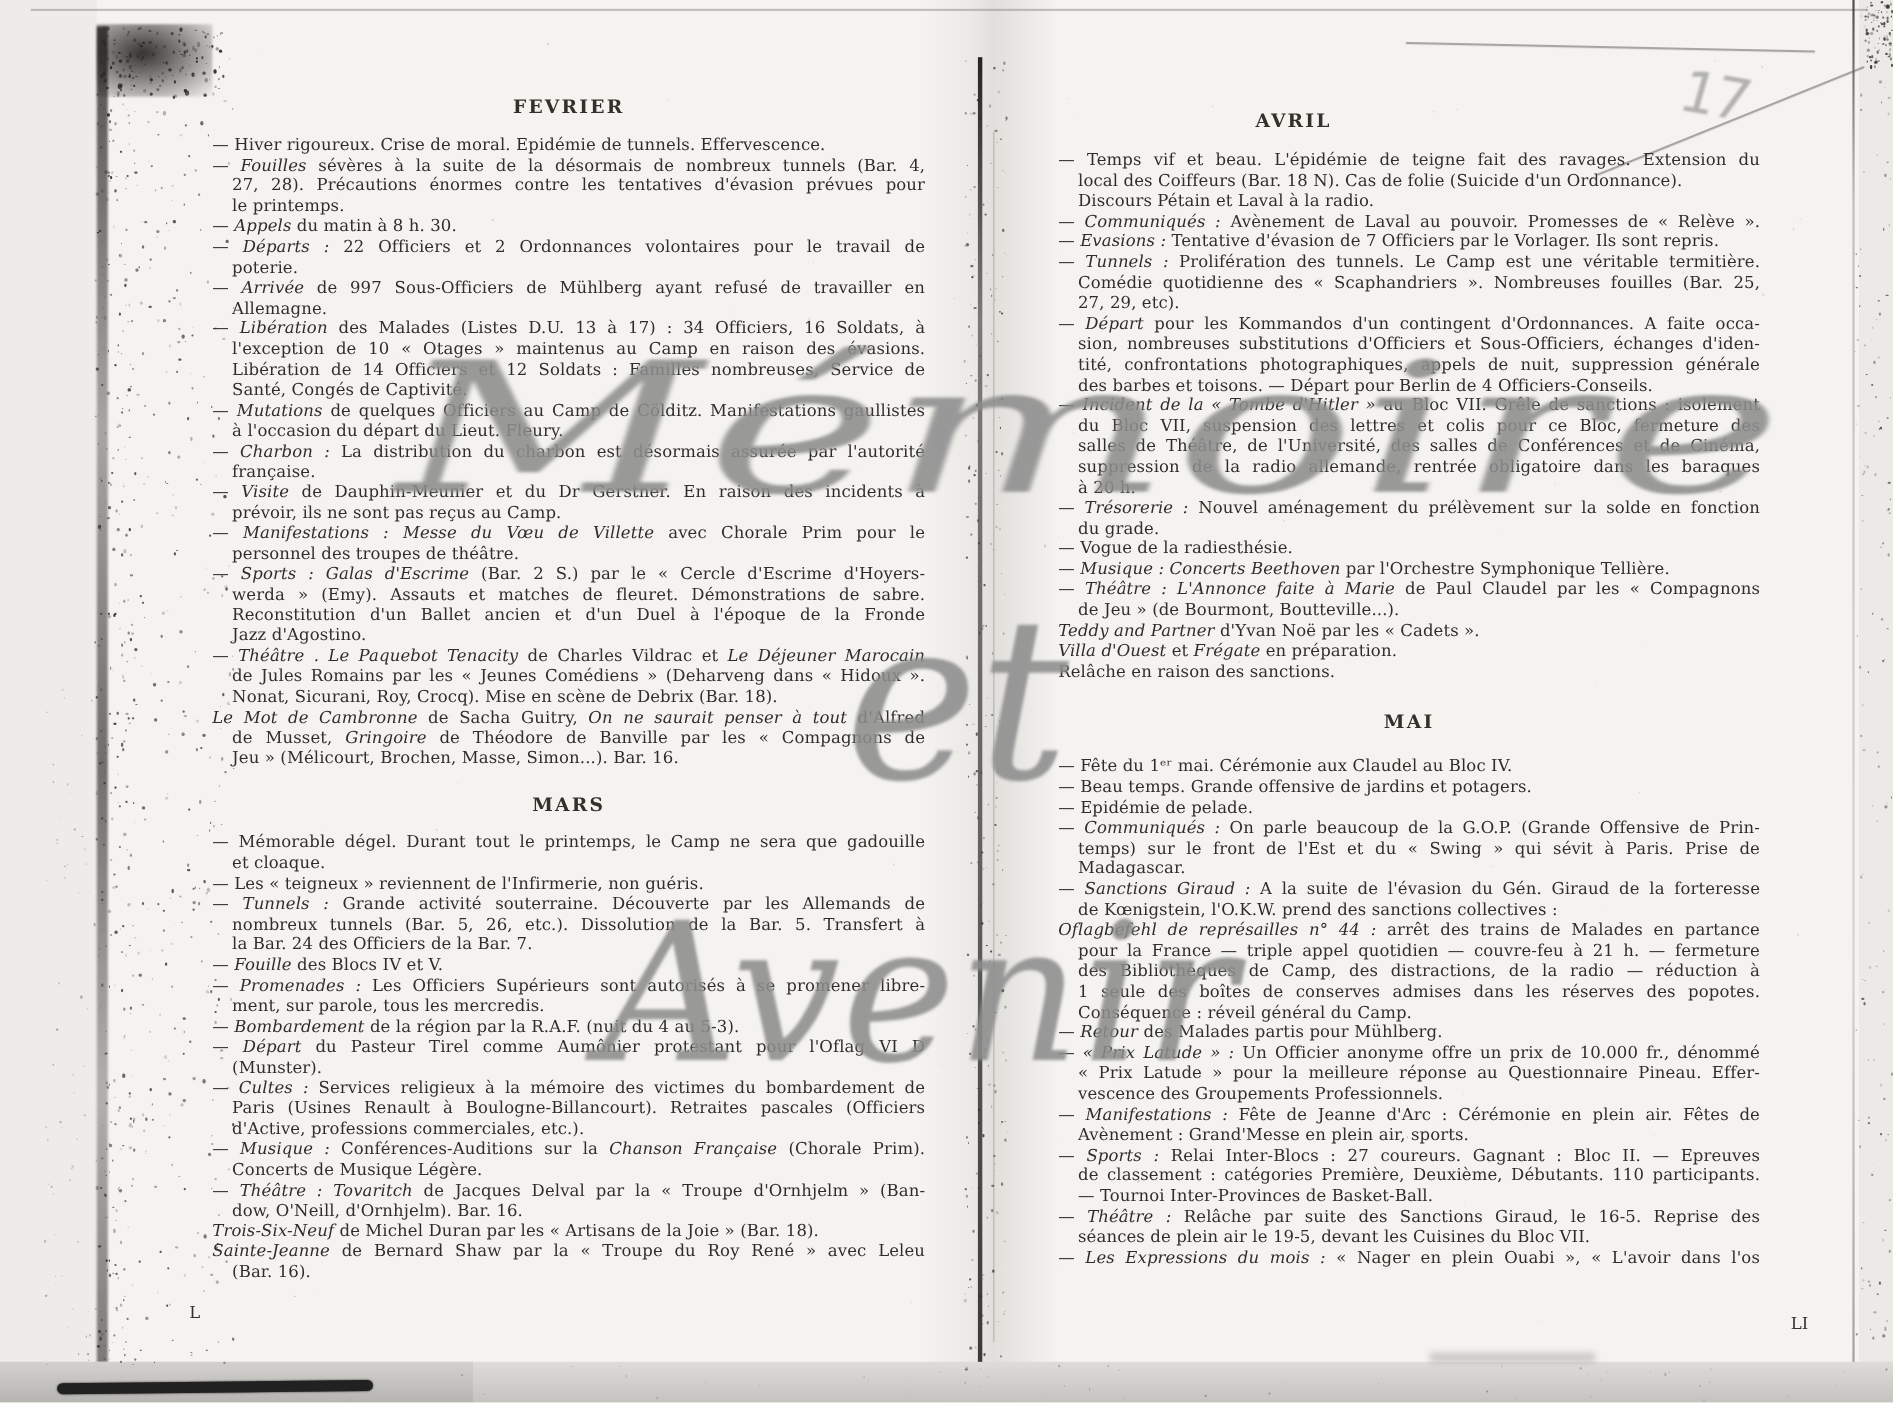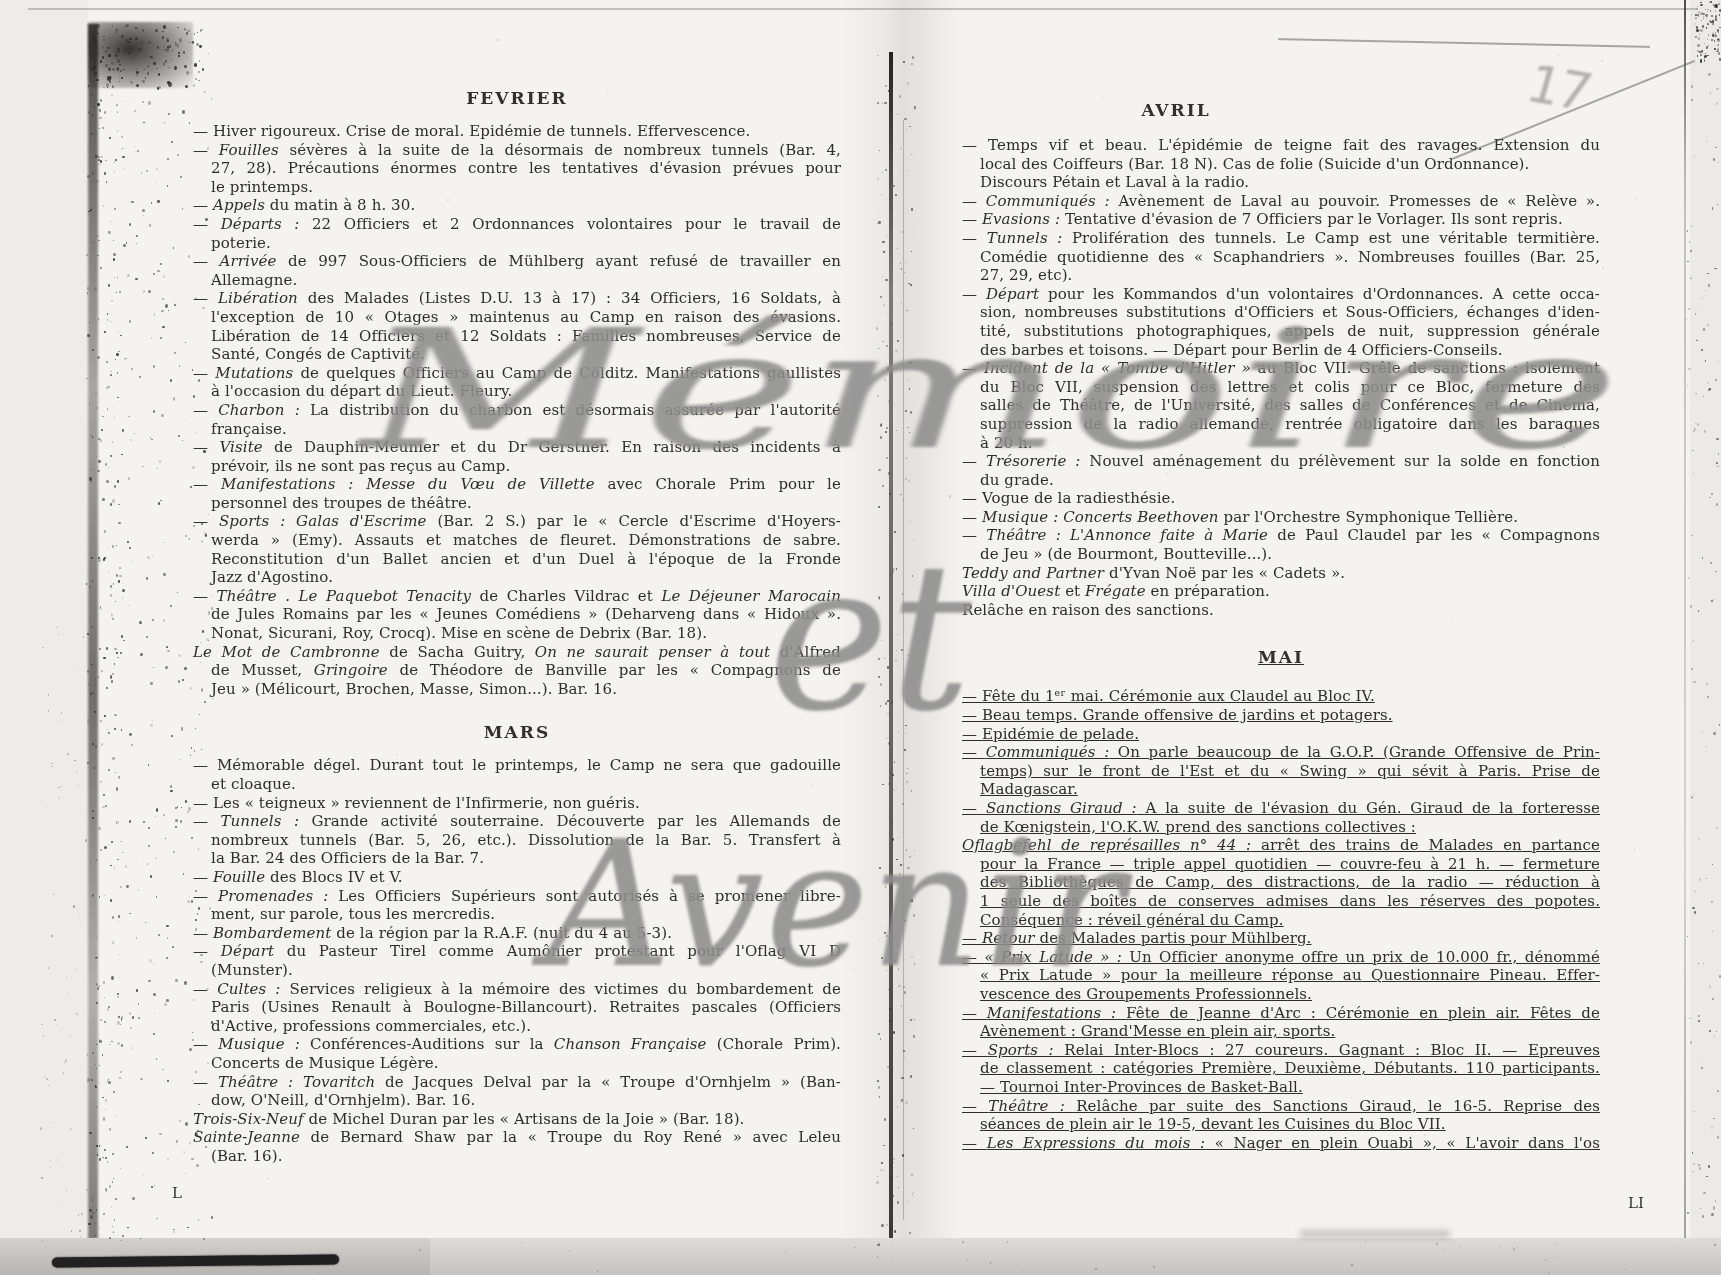--- a/index.html
+++ b/index.html
@@ -39,21 +39,21 @@
   .dot { position:absolute; border-radius:50%; background:#2b2925; }
 
   
   .page-col { position:absolute; z-index:2; color:#2f2d29; }
   .page-left  { left:193px; top:88px;  width:648px; }
   .page-right { left:962px; top:100px; width:638px; }
   .sec-title { text-align:center; font-weight:700; font-size:17px; letter-spacing:2px;
                line-height:20px; height:20px; color:#332f2b; margin:0 0 14px 0; }
   .page-left  .sec:nth-child(2) { margin-top:24px; }
   .page-right .sec-title { margin-bottom:16px; }
-  .page-right .sec:nth-child(2) { margin-top:28px;text-decoration:underline; }
+  .page-right .sec:nth-child(2) { margin-top:28px; }
   .page-right .sec:nth-child(2) .sec-title { margin-bottom:20px; }
   .page-right .sec:nth-child(1) .sec-title { transform:translateX(-105px); }
   .ln { line-height:18.6px; font-size:15px; padding-left:18px; letter-spacing:.1px;
         text-align:justify; text-align-last:justify; }
   .ln.fst { text-indent:-18px; }
   .ln.last { text-align:left; text-align-last:left; }
   .it { font-style:italic; }
   .dash { display:inline; }
 
   .page-num { position:absolute; z-index:2; font-size:15px; color:#35322e; }
@@ -216,23 +216,23 @@
         </div>
         <div class="item">
           <div class="ln fst last"><span class="dash">— </span><span class="it">Evasions :</span><span> Tentative d'évasion de 7 Officiers par le Vorlager. Ils sont repris.</span></div>
         </div>
         <div class="item">
           <div class="ln fst"><span class="dash">— </span><span class="it">Tunnels :</span><span> Prolifération des tunnels. Le Camp est une véritable termitière.</span></div>
           <div class="ln"><span>Comédie quotidienne des « Scaphandriers ». Nombreuses fouilles (Bar. 25,</span></div>
           <div class="ln last"><span>27, 29, etc).</span></div>
         </div>
         <div class="item">
-          <div class="ln fst"><span class="dash">— </span><span class="it">Départ</span><span> pour les Kommandos d'un volontaires d'Ordonnances. A cette occa-</span></div>
+          <div class="ln fst"><span class="dash">— </span><span class="it">Départ</span><span> pour les Kommandos d'un contingent d'Ordonnances. A faite occa-</span></div>
           <div class="ln"><span>sion, nombreuses substitutions d'Officiers et Sous-Officiers, échanges d'iden-</span></div>
-          <div class="ln"><span>tité, substitutions photographiques, appels de nuit, suppression générale</span></div>
+          <div class="ln"><span>tité, confrontations photographiques, appels de nuit, suppression générale</span></div>
           <div class="ln last"><span>des barbes et toisons. — Départ pour Berlin de 4 Officiers-Conseils.</span></div>
         </div>
         <div class="item">
           <div class="ln fst"><span class="dash">— </span><span class="it">Incident de la « Tombe d'Hitler »</span><span> au Bloc VII. Grêle de sanctions : isolement</span></div>
           <div class="ln"><span>du Bloc VII, suspension des lettres et colis pour ce Bloc, fermeture des</span></div>
           <div class="ln"><span>salles de Théâtre, de l'Université, des salles de Conférences et de Cinéma,</span></div>
           <div class="ln"><span>suppression de la radio allemande, rentrée obligatoire dans les baraques</span></div>
           <div class="ln last"><span>à 20 h.</span></div>
         </div>
         <div class="item">

